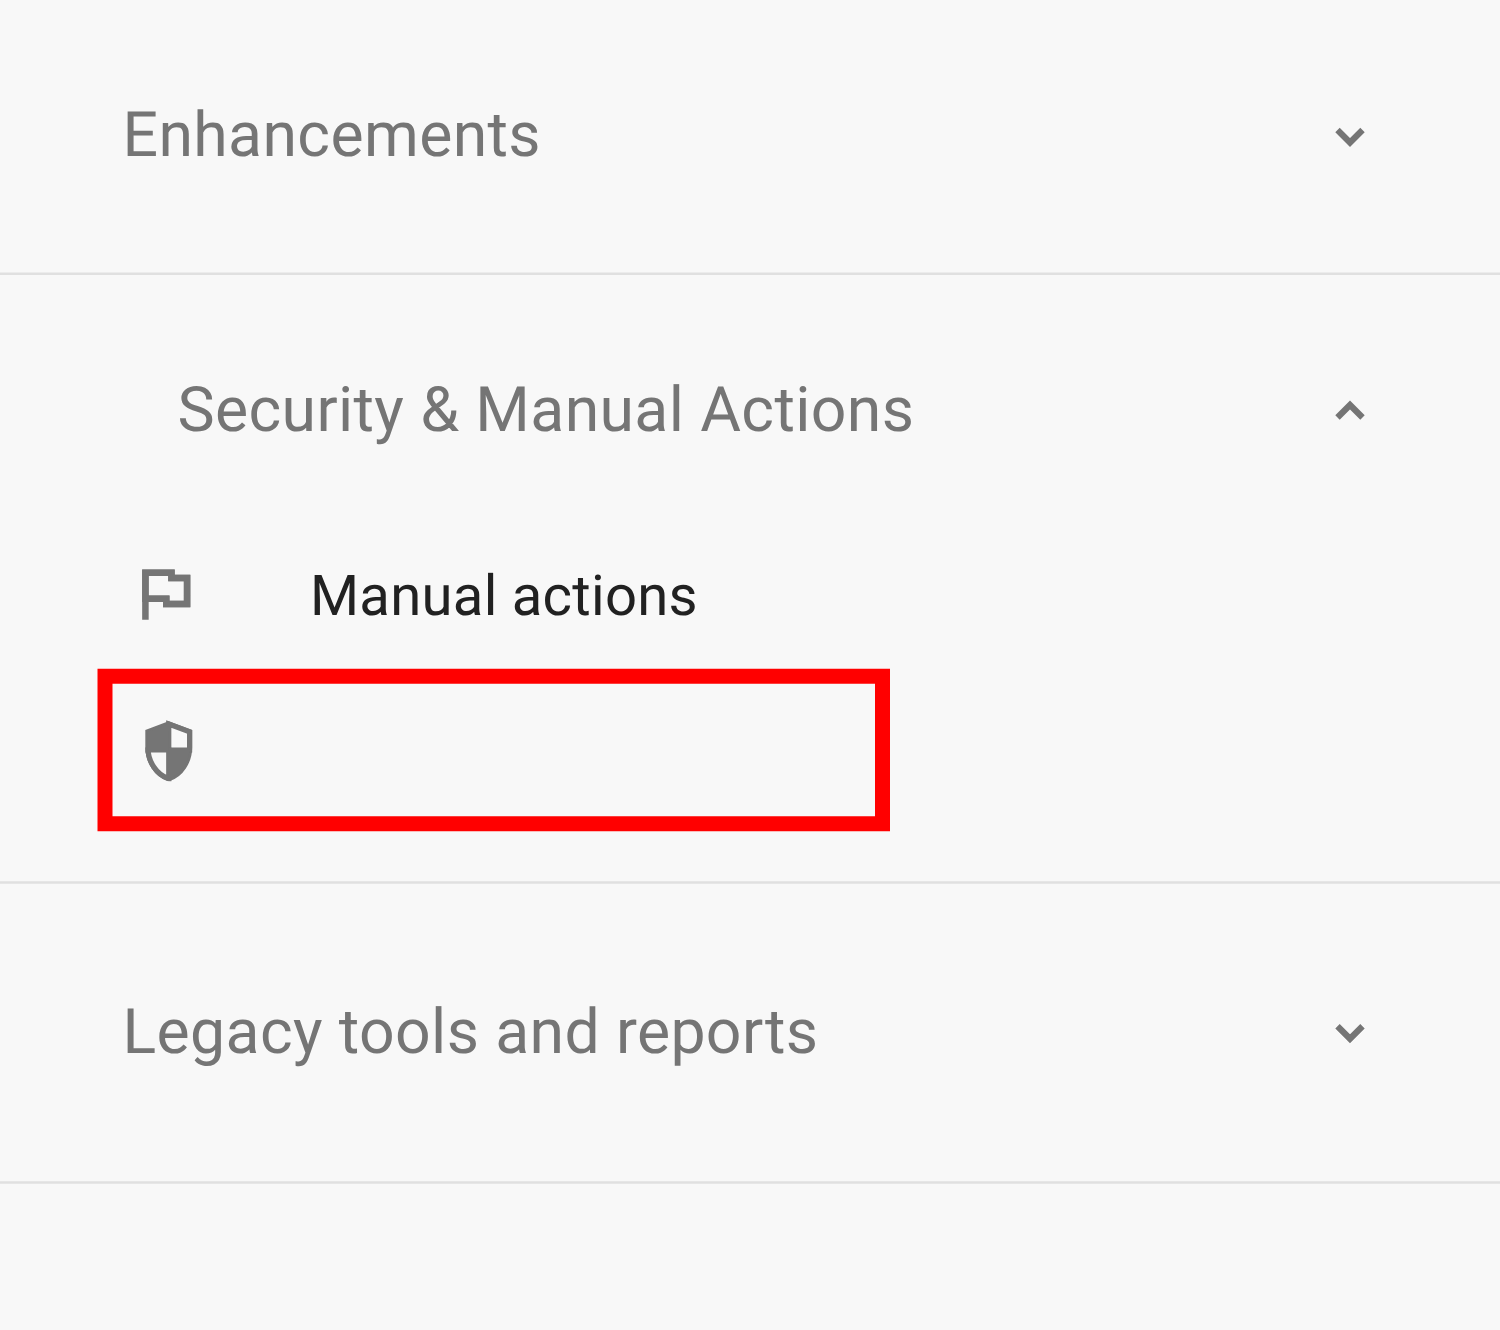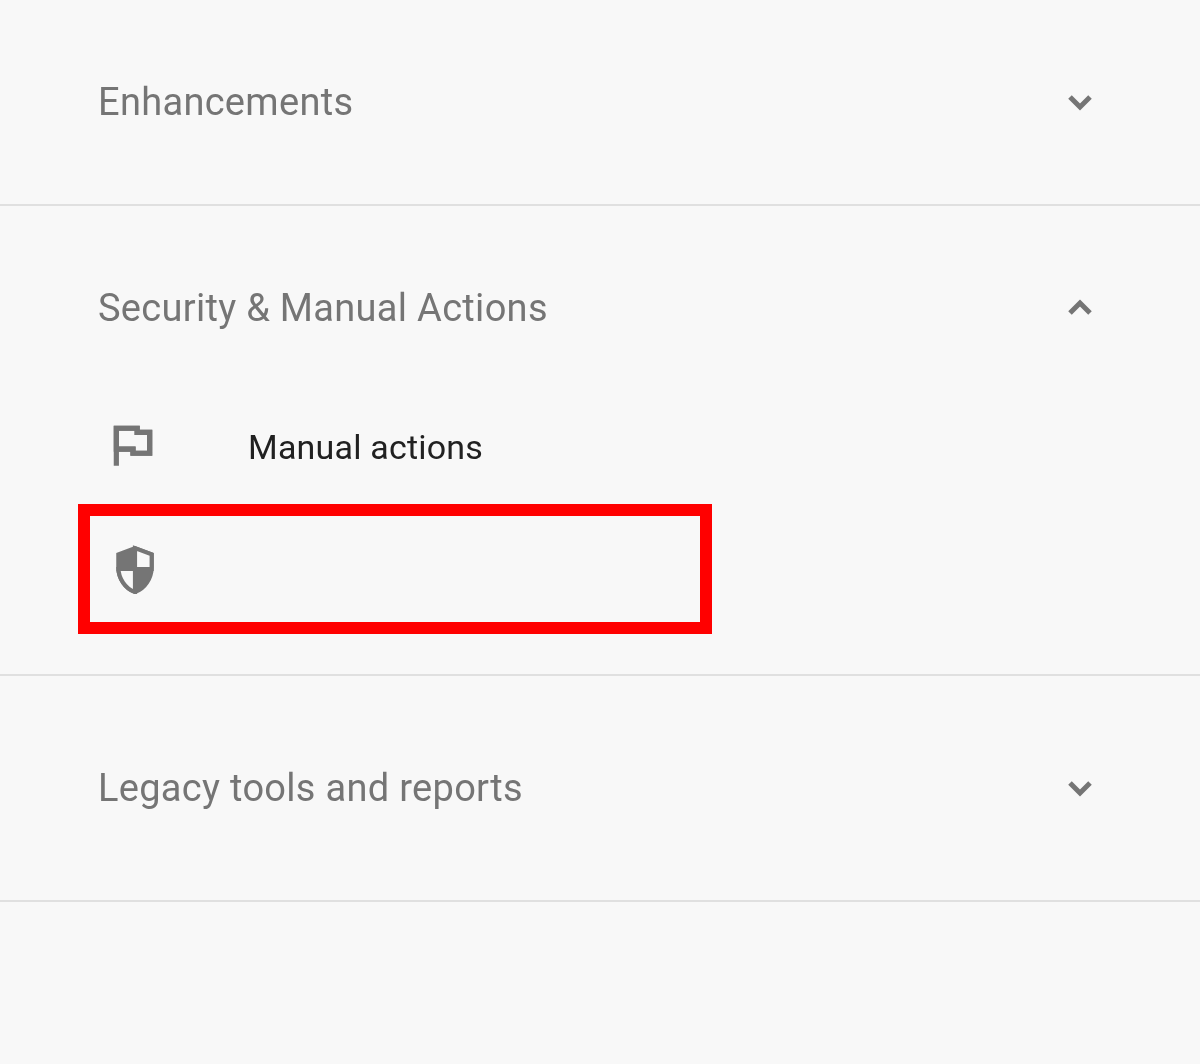--- a/index.html
+++ b/index.html
@@ -18,23 +18,24 @@
     }
     .section-header {
       display: flex;
       align-items: center;
       justify-content: space-between;
       padding: 80px 60px 80px 98px;
       cursor: pointer;
     }
     .section-header.expanded {
       padding: 80px 60px 60px 98px;
+      margin-left: 44px;
     }
     .section-title {
-      font-size: 38px;
+      font-size: 50px;
       font-weight: 400;
       color: #757575;
       letter-spacing: 0.3px;
     }
     .chevron {
       width: 40px;
       height: 40px;
       display: flex;
       align-items: center;
       justify-content: center;
@@ -71,21 +72,21 @@
       justify-content: center;
     }
     .subitem.highlighted .subitem-icon {
       margin-right: 88px;
     }
     .subitem-icon svg {
       width: 50px;
       height: 50px;
     }
     .subitem-label {
-      font-size: 34px;
+      font-size: 45px;
       font-weight: 400;
       color: #212121;
       letter-spacing: 0.2px;
     }
     .section-3 .section-header {
       padding: 90px 60px 90px 98px;
     }
   </style>
 </head>
 <body>

